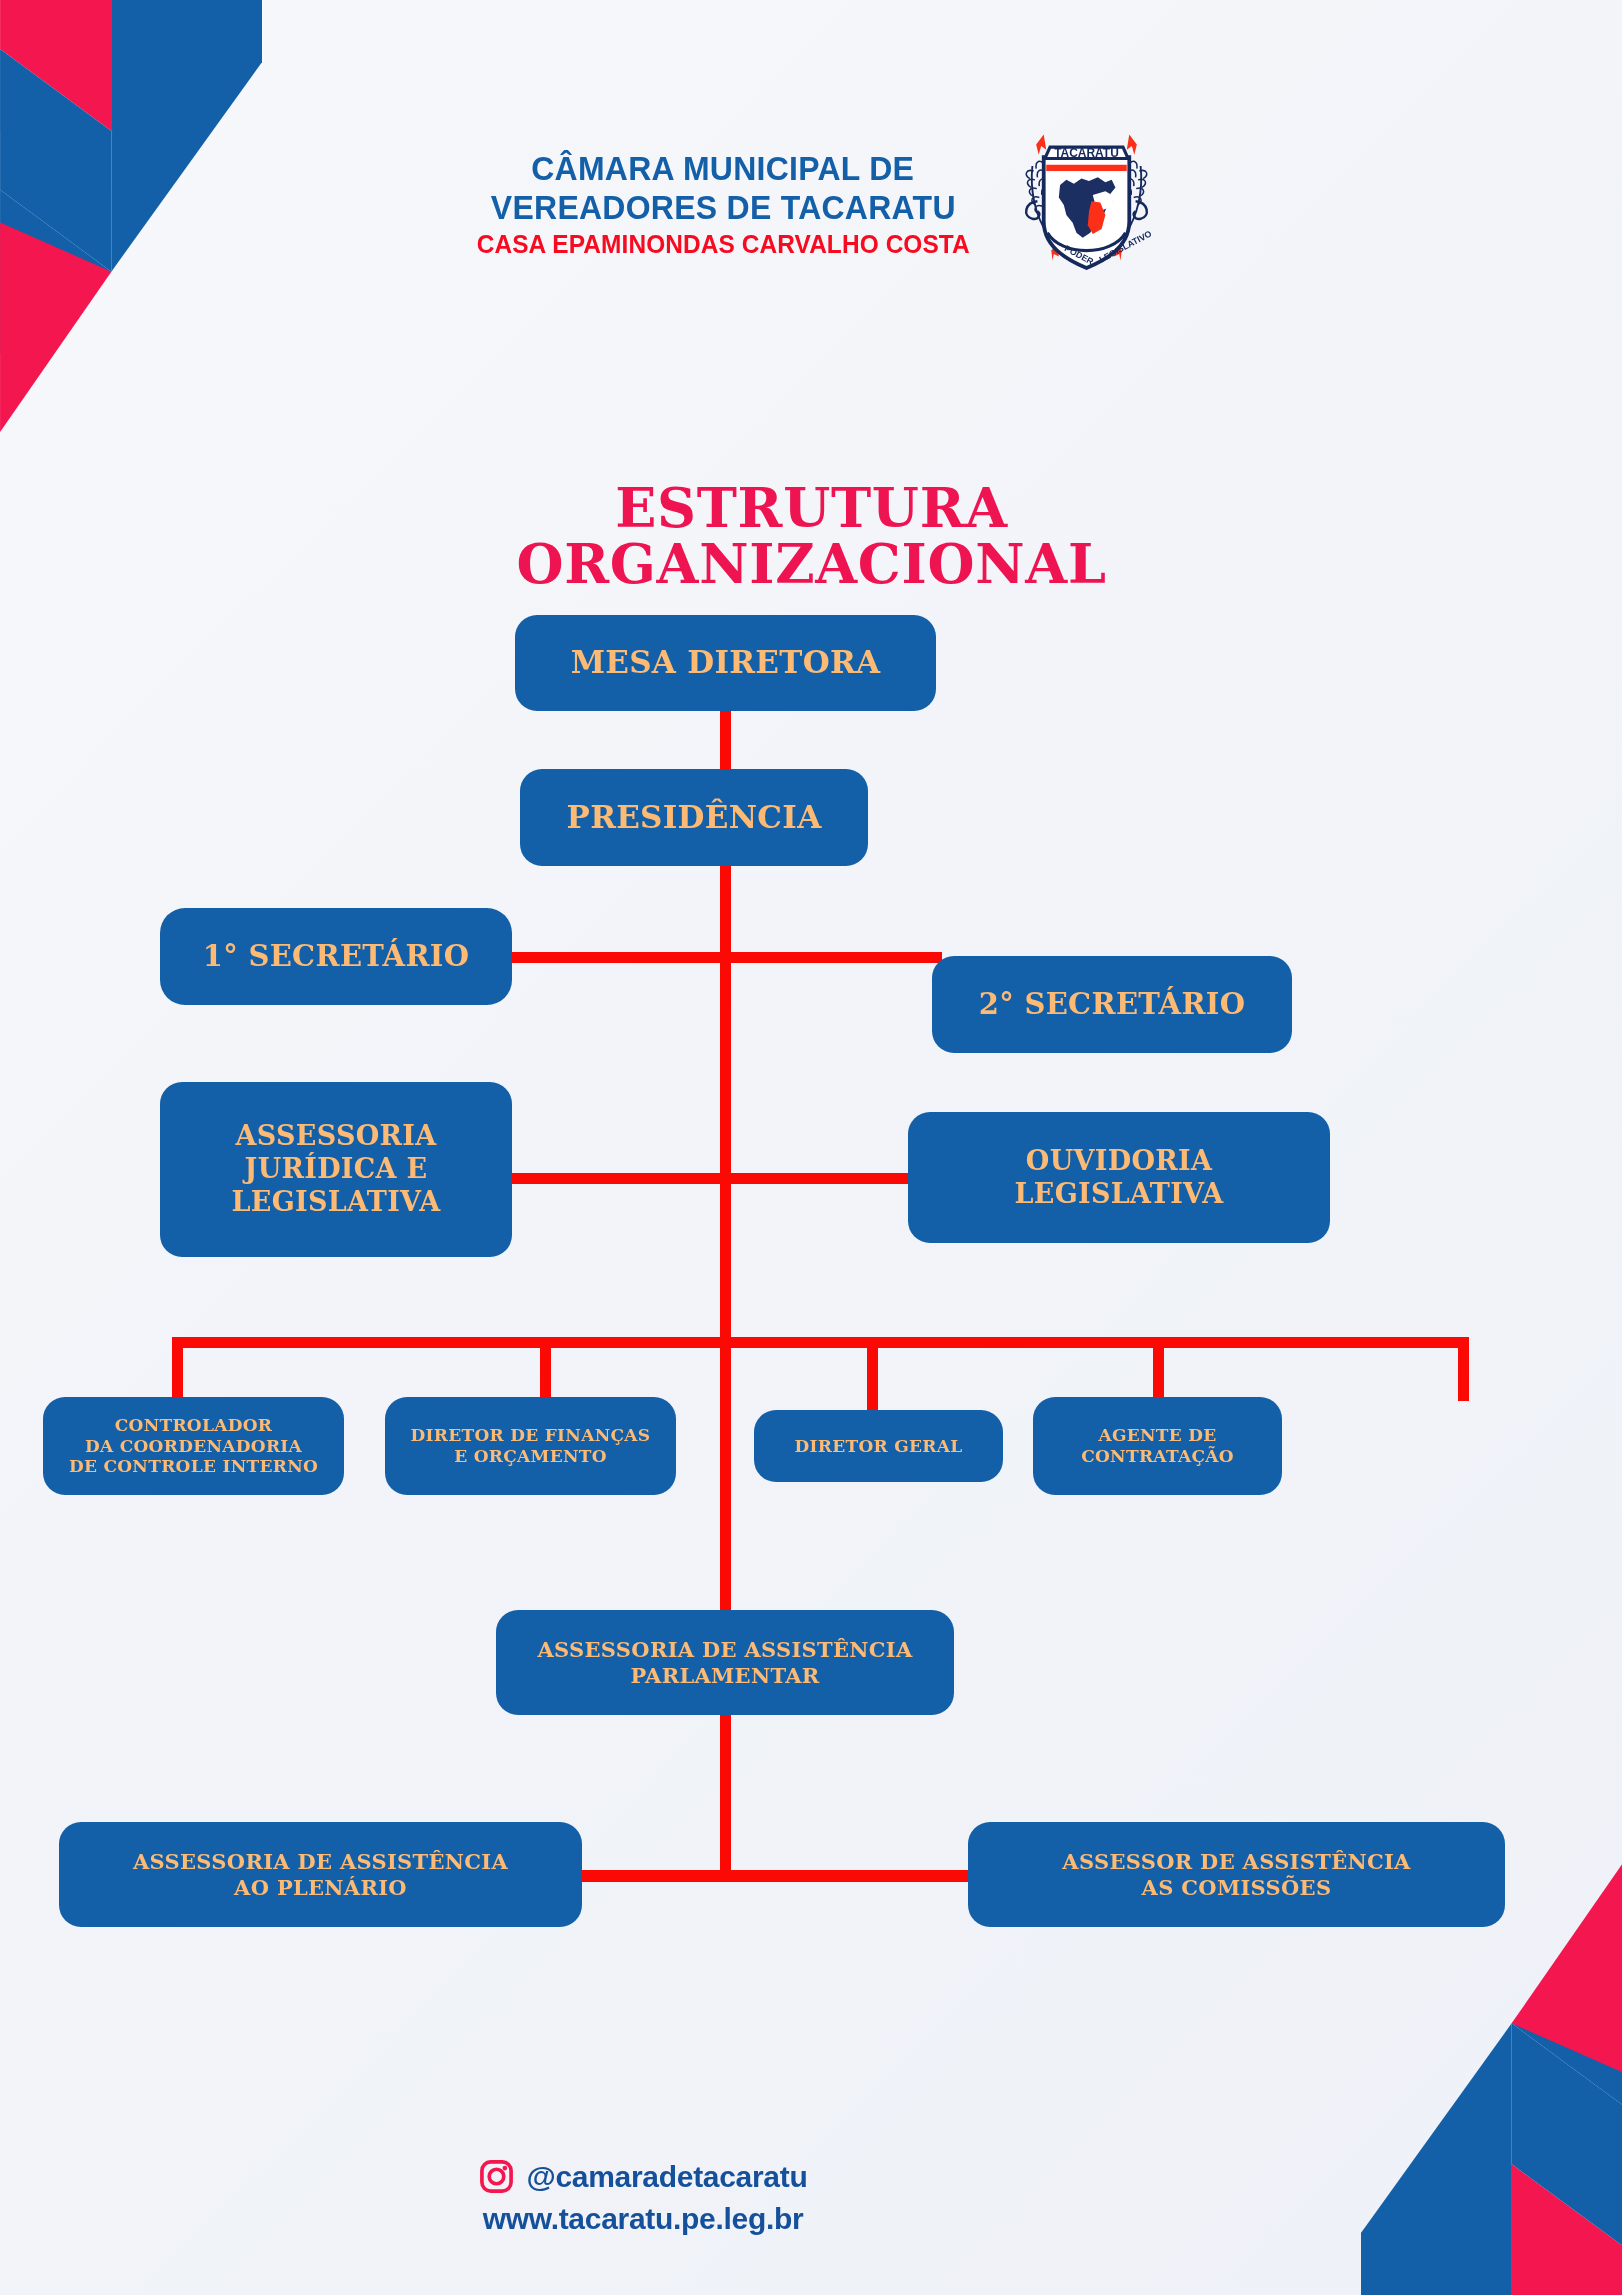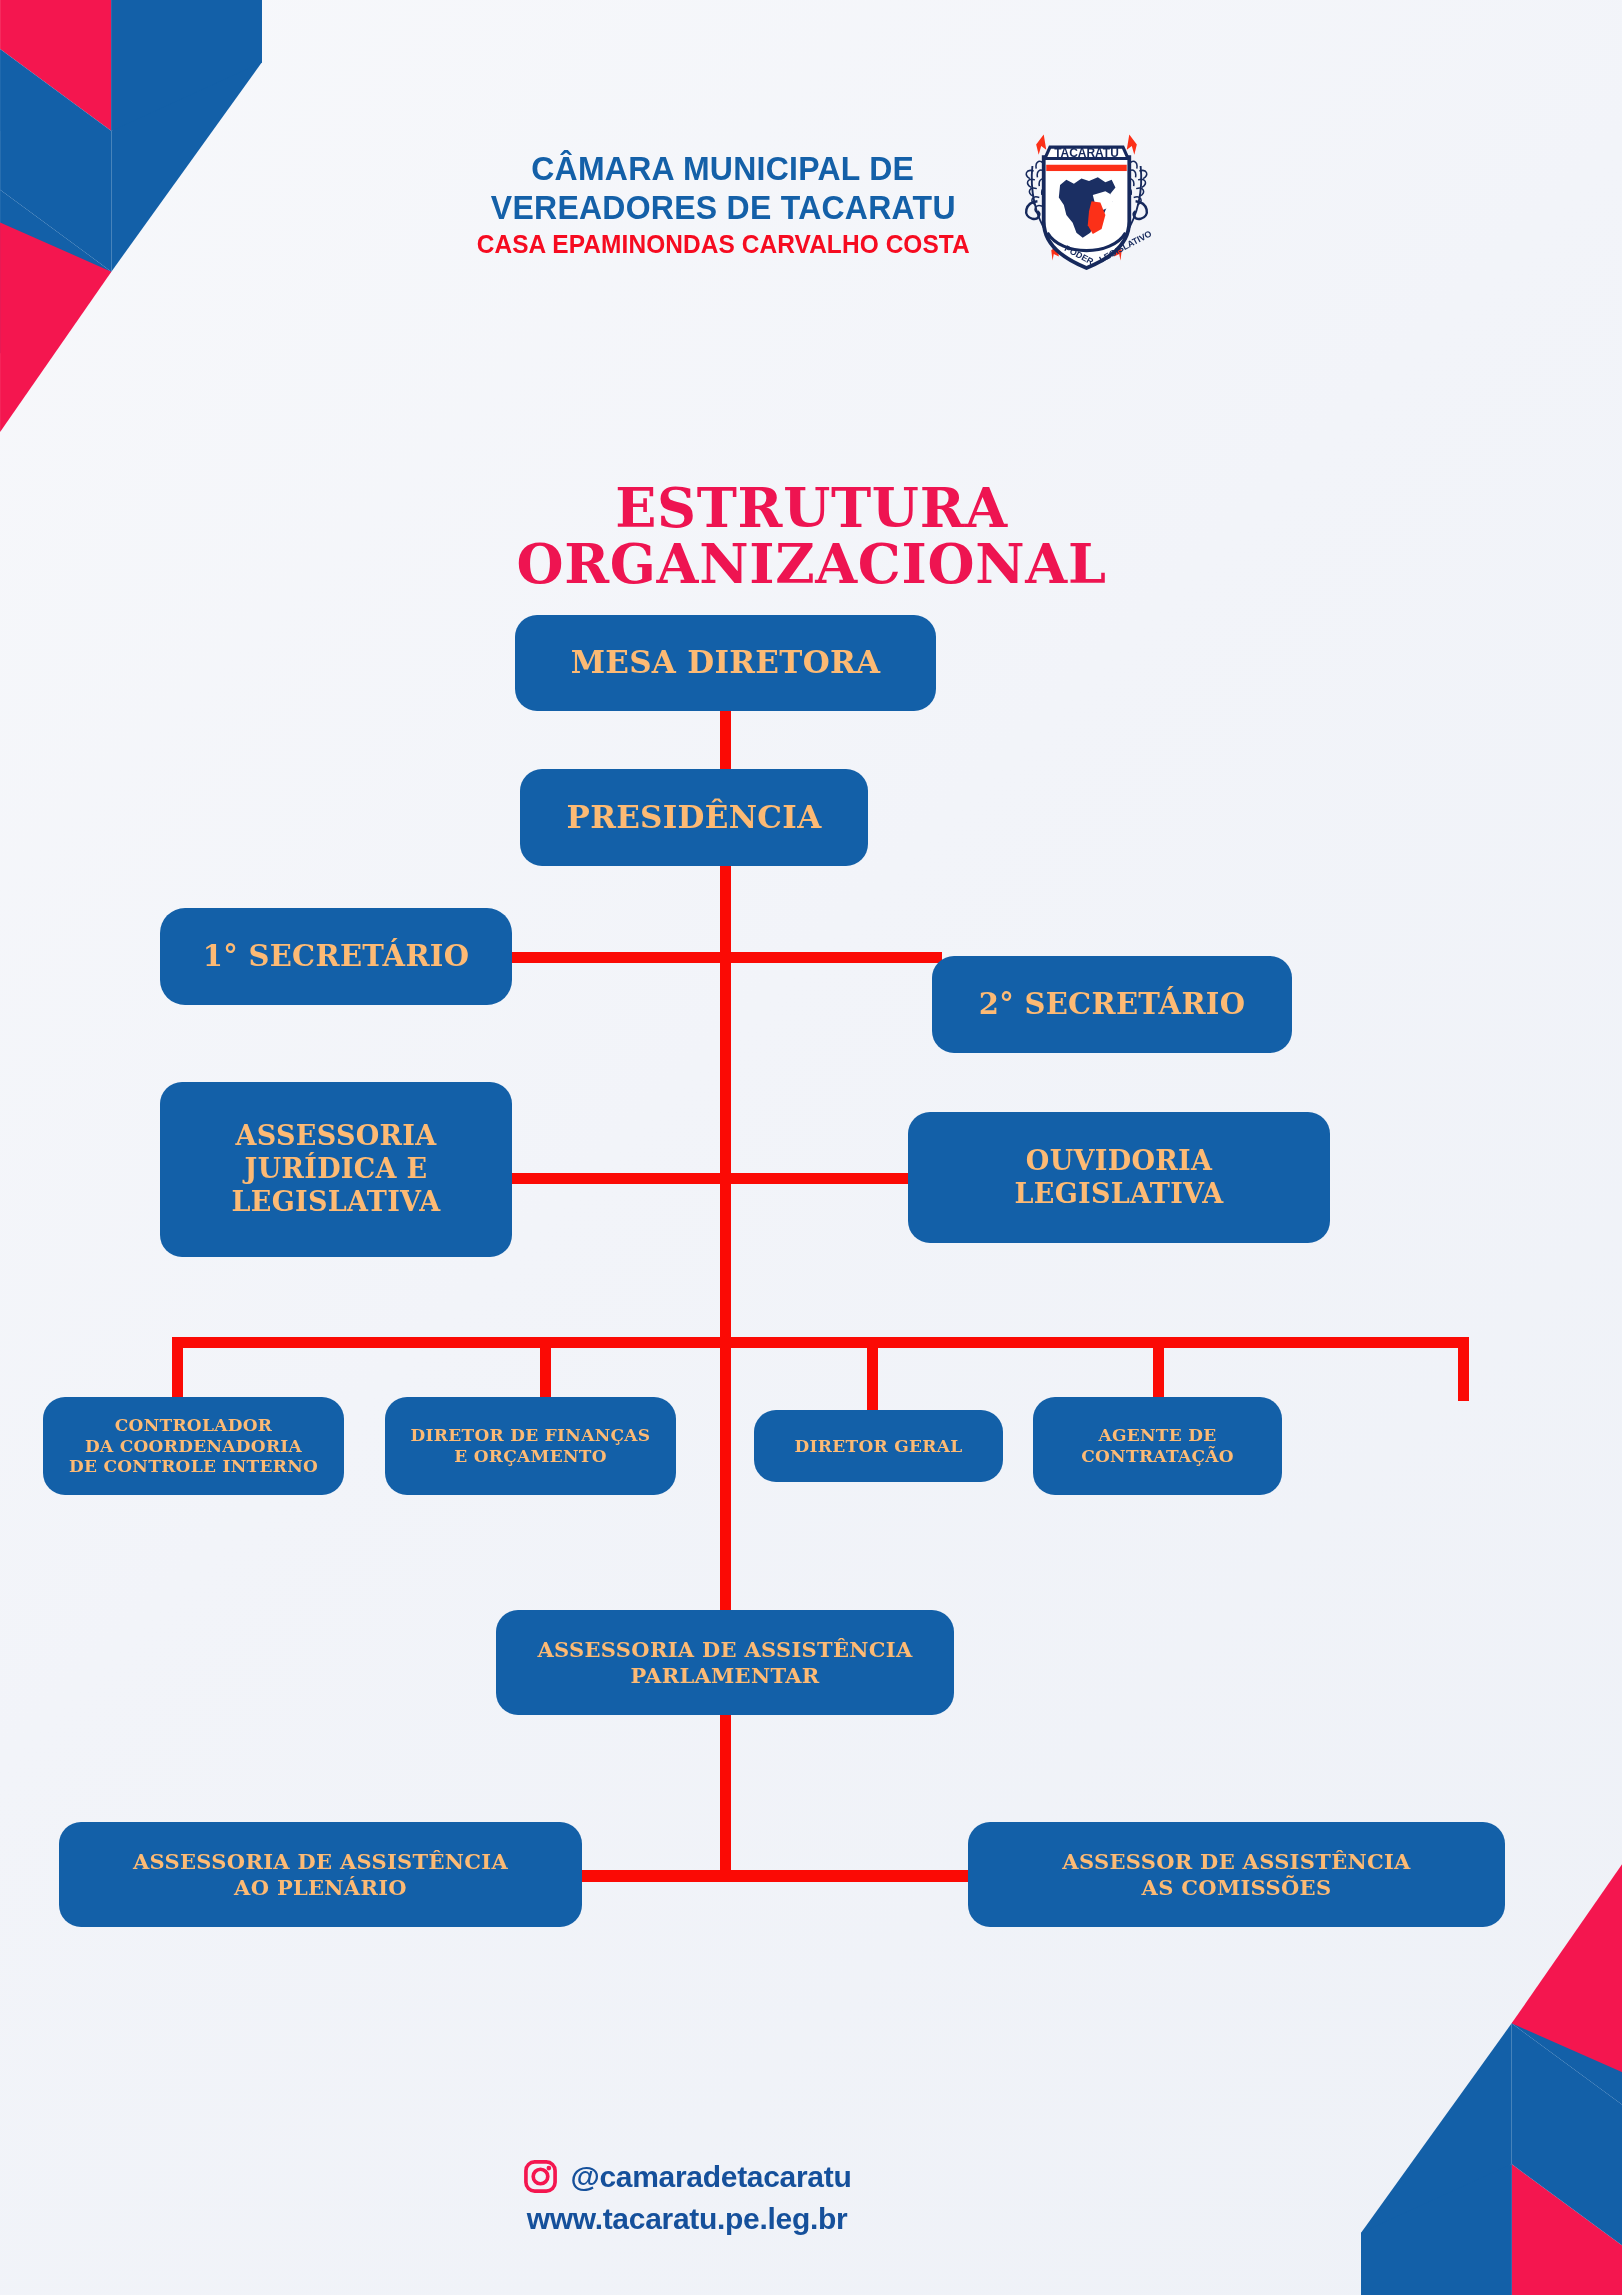--- a/index.html
+++ b/index.html
@@ -61,21 +61,21 @@
   .sz-lg{font-size:29px;}
   .sz-md{font-size:27px;}
   .sz-sm{font-size:21px;}
   .sz-xs{font-size:17px;}
 
   
   .ln{position:absolute;background:#FB0A05;z-index:2;}
 
   
   .footer{position:absolute;left:0;top:2159px;width:1286px;
-          display:flex;flex-direction:column;align-items:center;margin-left:44px;}
+          display:flex;flex-direction:column;align-items:center;}
   .ig-row{display:flex;align-items:center;gap:13px;}
   .ig-icon{width:35px;height:35px;flex:0 0 auto;}
   .ig-handle{font-family:"Liberation Sans", sans-serif;font-weight:bold;
              font-size:30px;color:#15509B;letter-spacing:-0.3px;}
   .site{font-family:"Liberation Sans", sans-serif;font-weight:bold;font-size:30px;
         color:#15509B;margin-top:7.9px;letter-spacing:-0.3px;}
 </style>
 </head>
 <body>
 

